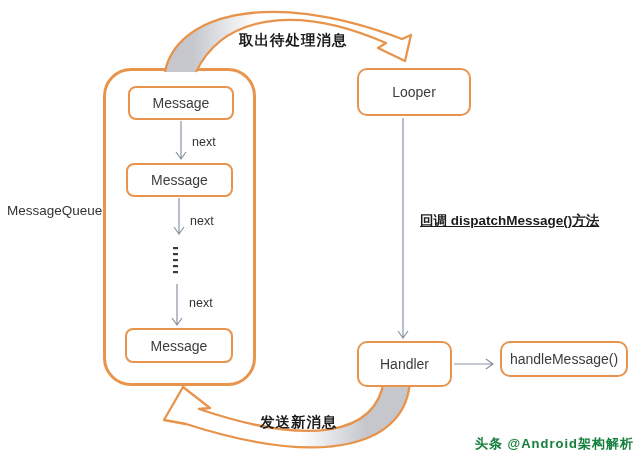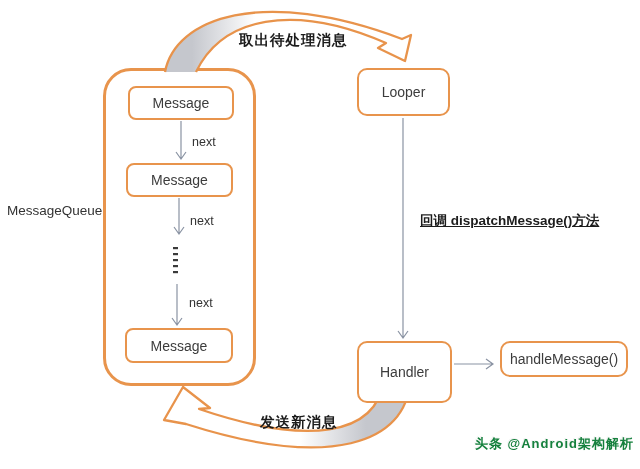--- a/index.html
+++ b/index.html
@@ -80,24 +80,24 @@
   <div class="abs layer-nodes node msg" style="left:128px;top:86px;width:106px;height:34px;">
     <span>Message</span>
   </div>
   <div class="abs layer-nodes node msg" style="left:126px;top:163px;width:107px;height:34px;">
     <span>Message</span>
   </div>
   <div class="abs layer-nodes node msg" style="left:125px;top:328px;width:108px;height:35px;">
     <span>Message</span>
   </div>
 
-  <div class="abs layer-nodes node rnode" style="left:357px;top:68px;width:93px;height:48px;">
+  <div class="abs layer-nodes node rnode" style="left:357px;top:68px;width:114px;height:48px;">
     <span>Looper</span>
   </div>
-  <div class="abs layer-nodes node rnode" style="left:357px;top:341px;width:95px;height:62px;">
+  <div class="abs layer-nodes node rnode" style="left:357px;top:341px;width:95px;height:46px;">
     <span>Handler</span>
   </div>
   <div class="abs layer-nodes node rnode" style="left:500px;top:341px;width:128px;height:36px;">
     <span>handleMessage()</span>
   </div>
 
   <div class="abs layer-nodes lbl mq-lbl" style="left:7px;top:203px;">MessageQueue</div>
 
   <div class="abs layer-nodes next-lbl" style="left:192px;top:135px;">next</div>
   <div class="abs layer-nodes next-lbl" style="left:190px;top:214px;">next</div>

